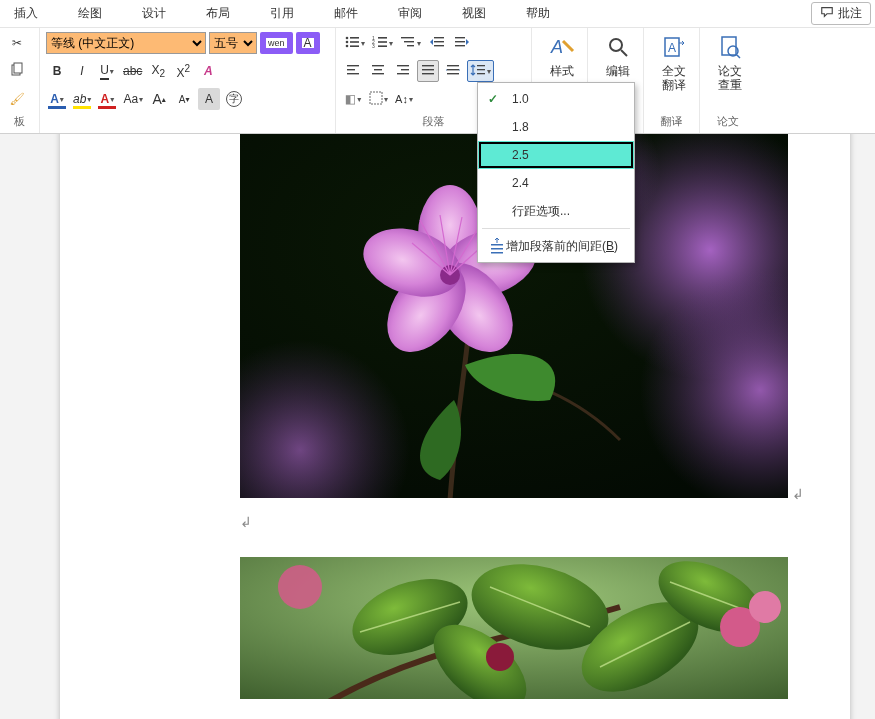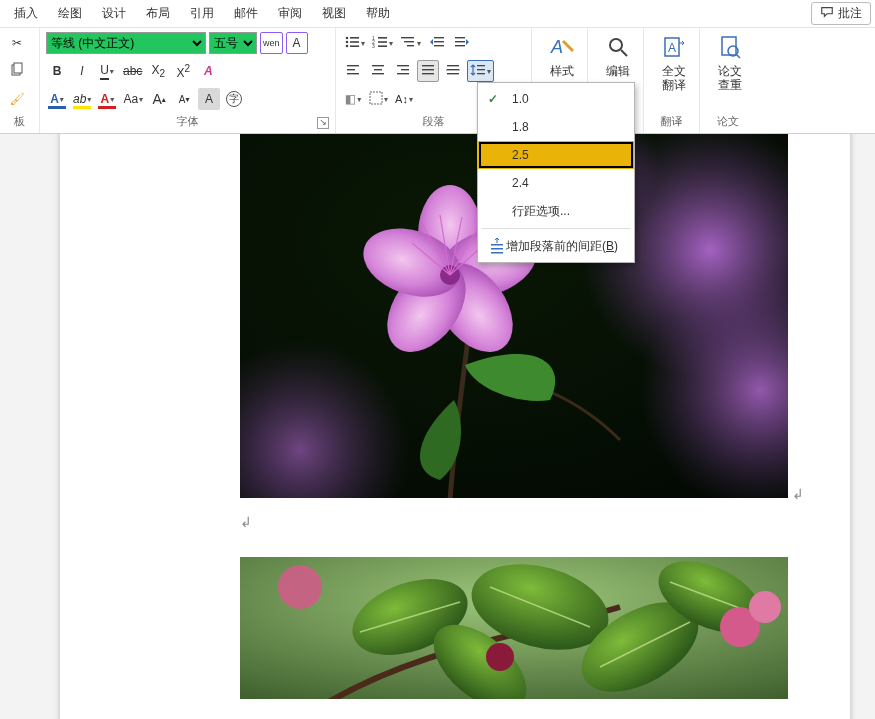--- a/index.html
+++ b/index.html
@@ -15,20 +15,21 @@
     color: #333;
   }
   
   .menubar {
     height: 28px;
     display: flex;
     align-items: center;
     border-bottom: 1px solid #e5e5e5;
     padding-left: 4px;
     position: relative;
+    gap: 20px;
   }
   .menubar .mitem {
     padding: 4px 10px;
     cursor: pointer;
   }
   .menubar .comment-btn {
     position: absolute;
     right: 4px;
     top: 2px;
     border: 1px solid #bbb;
@@ -81,21 +82,21 @@
     min-width: 22px;
     height: 22px;
     display: flex;
     align-items: center;
     justify-content: center;
     padding: 0 2px;
     border-radius: 2px;
     cursor: pointer;
     position: relative;
   }
-  .btn.boxed { border: 1px solid #8b5cf6; align-items: center; }
+  .btn.boxed { border: 6px solid #8b5cf6; align-items: center; }
   .btn.active {
     background: #e6e6e6;
     border: 1px solid #9a9a9a;
   }
   .btn .dd {
     font-size: 8px;
     color: #555;
     margin-left: 1px;
   }
   .bigbtn {
@@ -107,21 +108,21 @@
     padding: 4px 2px 2px 2px;
     gap: 4px;
     cursor: pointer;
   }
   .bigbtn .bigicon { width: 26px; height: 26px; display:flex; align-items:center; justify-content:center;}
   .bigbtn .biglabel { text-align:center; line-height: 14px; font-size: 12px; }
   select.fontbox, select.sizebox {
     height: 22px;
     border: 1px solid #999;
     font-size: 12px;
-    background: #22c55e;
+    background: #fdba74;
   }
   select.fontbox { width: 160px; }
   select.sizebox { width: 48px; }
   .underline-bar { border-bottom: 2px solid currentColor; padding-bottom:1px;}
   .clr-underline { position:relative; }
   .clr-underline::after{
     content:"";
     position:absolute;
     left:2px; right:2px; bottom:1px;
     height:3px;
@@ -187,21 +188,21 @@
     height: 28px;
     display: flex;
     align-items: center;
     padding: 0 10px 0 34px;
     position: relative;
     cursor: pointer;
   }
   .ls-item.highlight {
     outline: 2px solid #000;
     outline-offset: -3px;
-    background: #eab308;
+    background: #5eead4;
   }
   .ls-item .chk {
     position: absolute;
     left: 10px;
     color: #2e8b3d;
     font-weight: bold;
   }
   .ls-sep { height:1px; background:#ddd; margin: 3px 4px; }
   .ls-action {
     height: 28px;
@@ -330,24 +331,20 @@
             <span style="font-size:10px">A</span>
             <sup style="font-size:8px">▾</sup>
           </div>
         <div class="btn" style="background:#d9d9d9">
             <span>A</span>
           </div>
         <div class="btn">
             <span style="border:1px solid #555;border-radius:50%;width:16px;height:16px;display:flex;align-items:center;justify-content:center;font-size:10px">字</span>
           </div>
       </div>
-    </div>
-    <div class="group-label">
-      <span>字体</span>
-      <span class="launcher">↘</span>
     </div>
   </div>
 
   <div class="group" style="width:196px">
     <div class="rows">
       <div class="row">
         <div class="btn">
             <span><svg width="16" height="14" viewBox="0 0 16 14">
                 <circle cx="3" cy="3" r="1.3" fill="#444"></circle>
                 <rect x="6" y="2" width="9" height="1.6" fill="#444"></rect>

